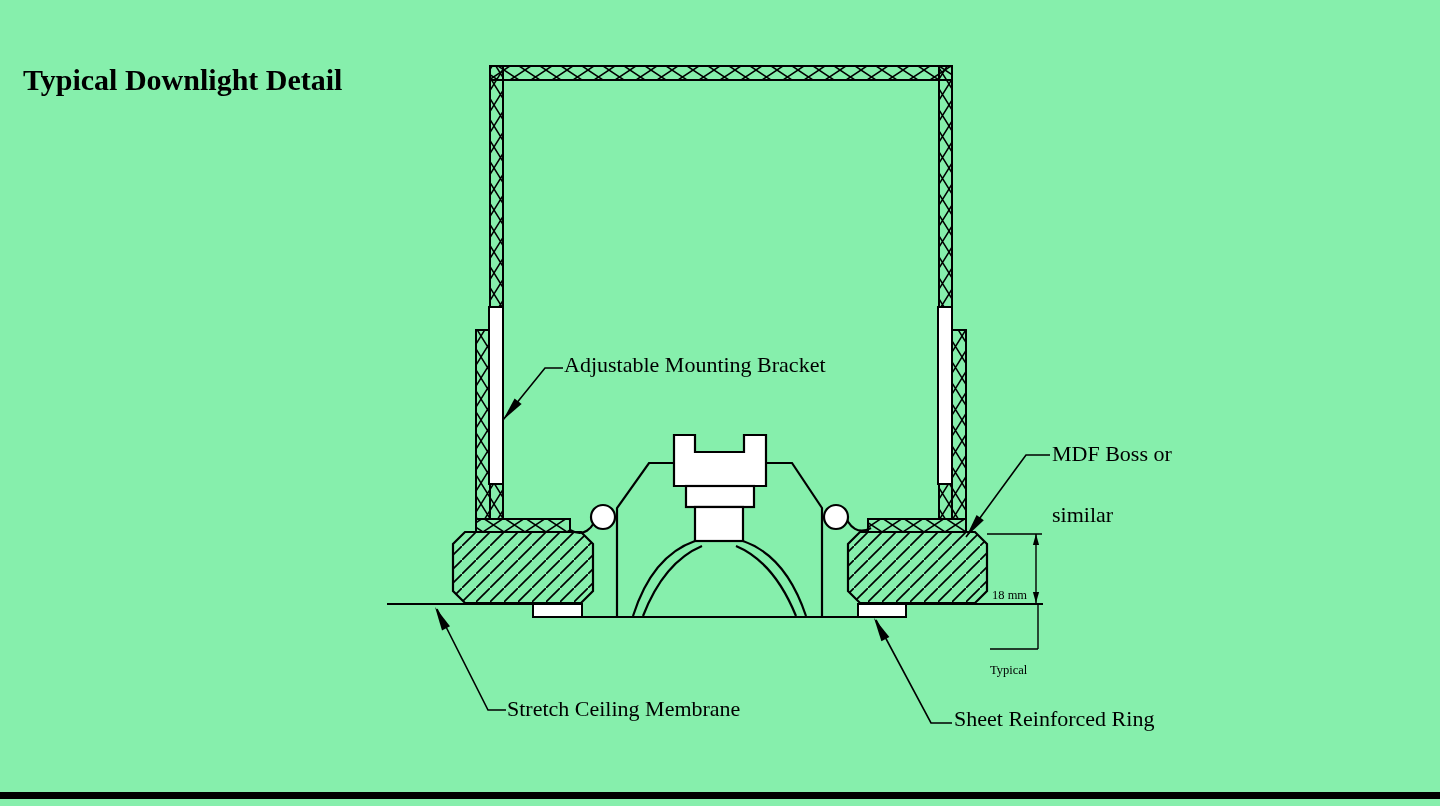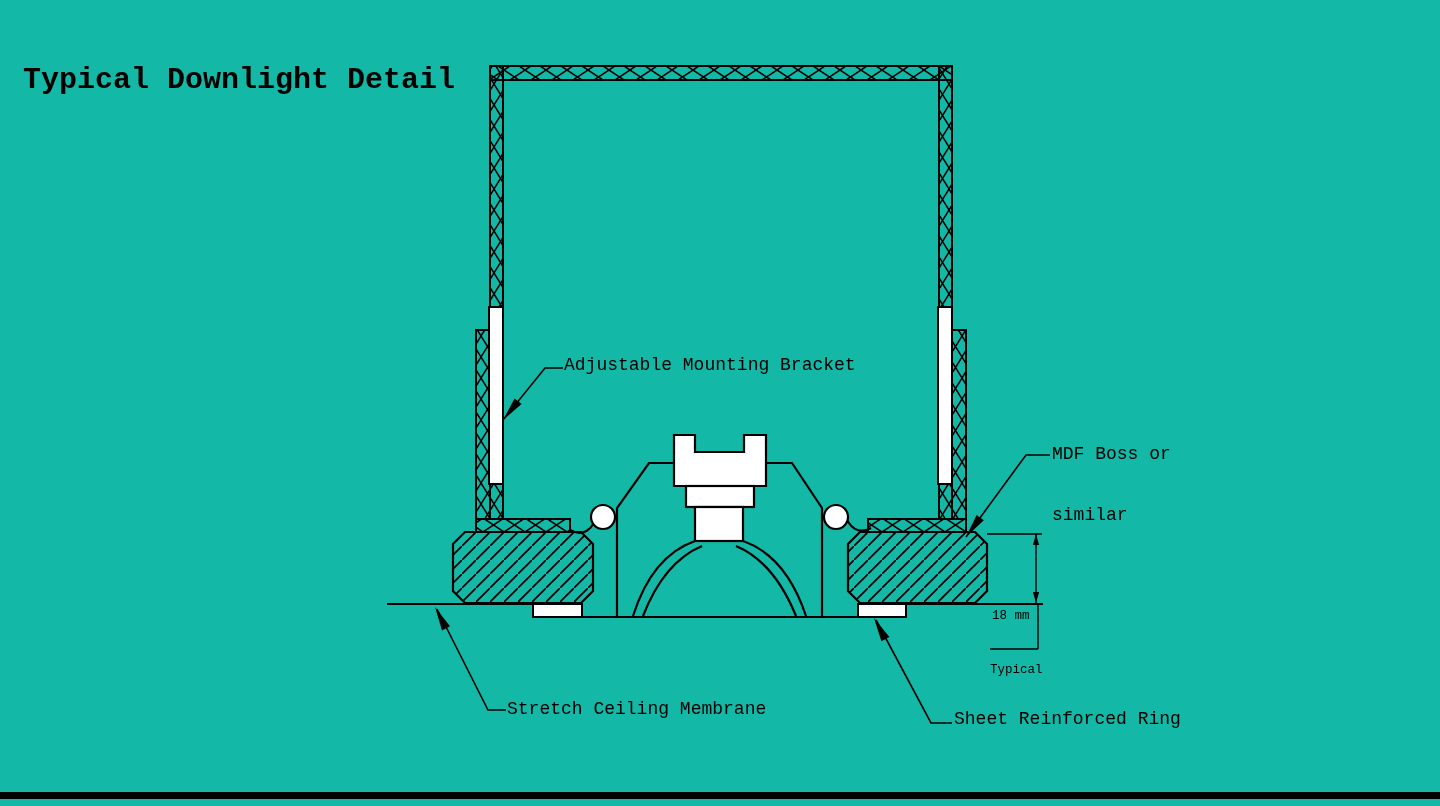--- a/index.html
+++ b/index.html
@@ -1,36 +1,36 @@
 <!DOCTYPE html>
 <html><head>
 <meta charset="utf-8">
 <style>
   html,body{margin:0;padding:0;background:#fff;}
   .page{
-    position:relative;width:1440px;height:806px;background:#14b8a6;overflow:hidden;
-    font-family:Liberation Mono, monospace;color:#000;
+    position:relative;width:1440px;height:806px;background:#86efac;overflow:hidden;
+    font-family:Liberation Serif, serif;color:#000;
   }
   .drawing-svg{position:absolute;left:0;top:0;width:1440px;height:806px;}
   .title{
     position:absolute;left:23px;top:63px;margin:0;
     font-size:30px;line-height:34px;font-weight:bold;white-space:nowrap;
   }
   .lbl{
-    position:absolute;font-size:18px;line-height:26px;white-space:nowrap;
+    position:absolute;font-size:22px;line-height:26px;white-space:nowrap;
   }
   .lbl-bracket{left:564px;top:352px;}
   .lbl-mdf1{left:1052px;top:441px;}
   .lbl-mdf2{left:1052px;top:474px;margin-top:28px;}
   .lbl-membrane{left:507px;top:696px;}
   .lbl-ring{left:954px;top:706px;}
   .dim{
     position:absolute;font-size:12.5px;line-height:14px;white-space:nowrap;
   }
-  .dim-value{left:992px;top:609px;}
+  .dim-value{left:992px;top:588px;}
   .dim-qualifier{left:990px;top:663px;}
   .bottom-rule{
     position:absolute;left:0;top:792px;width:1440px;height:7px;background:#000;
   }
 </style>
 </head>
 <body>
 
 <div class="page">
 

